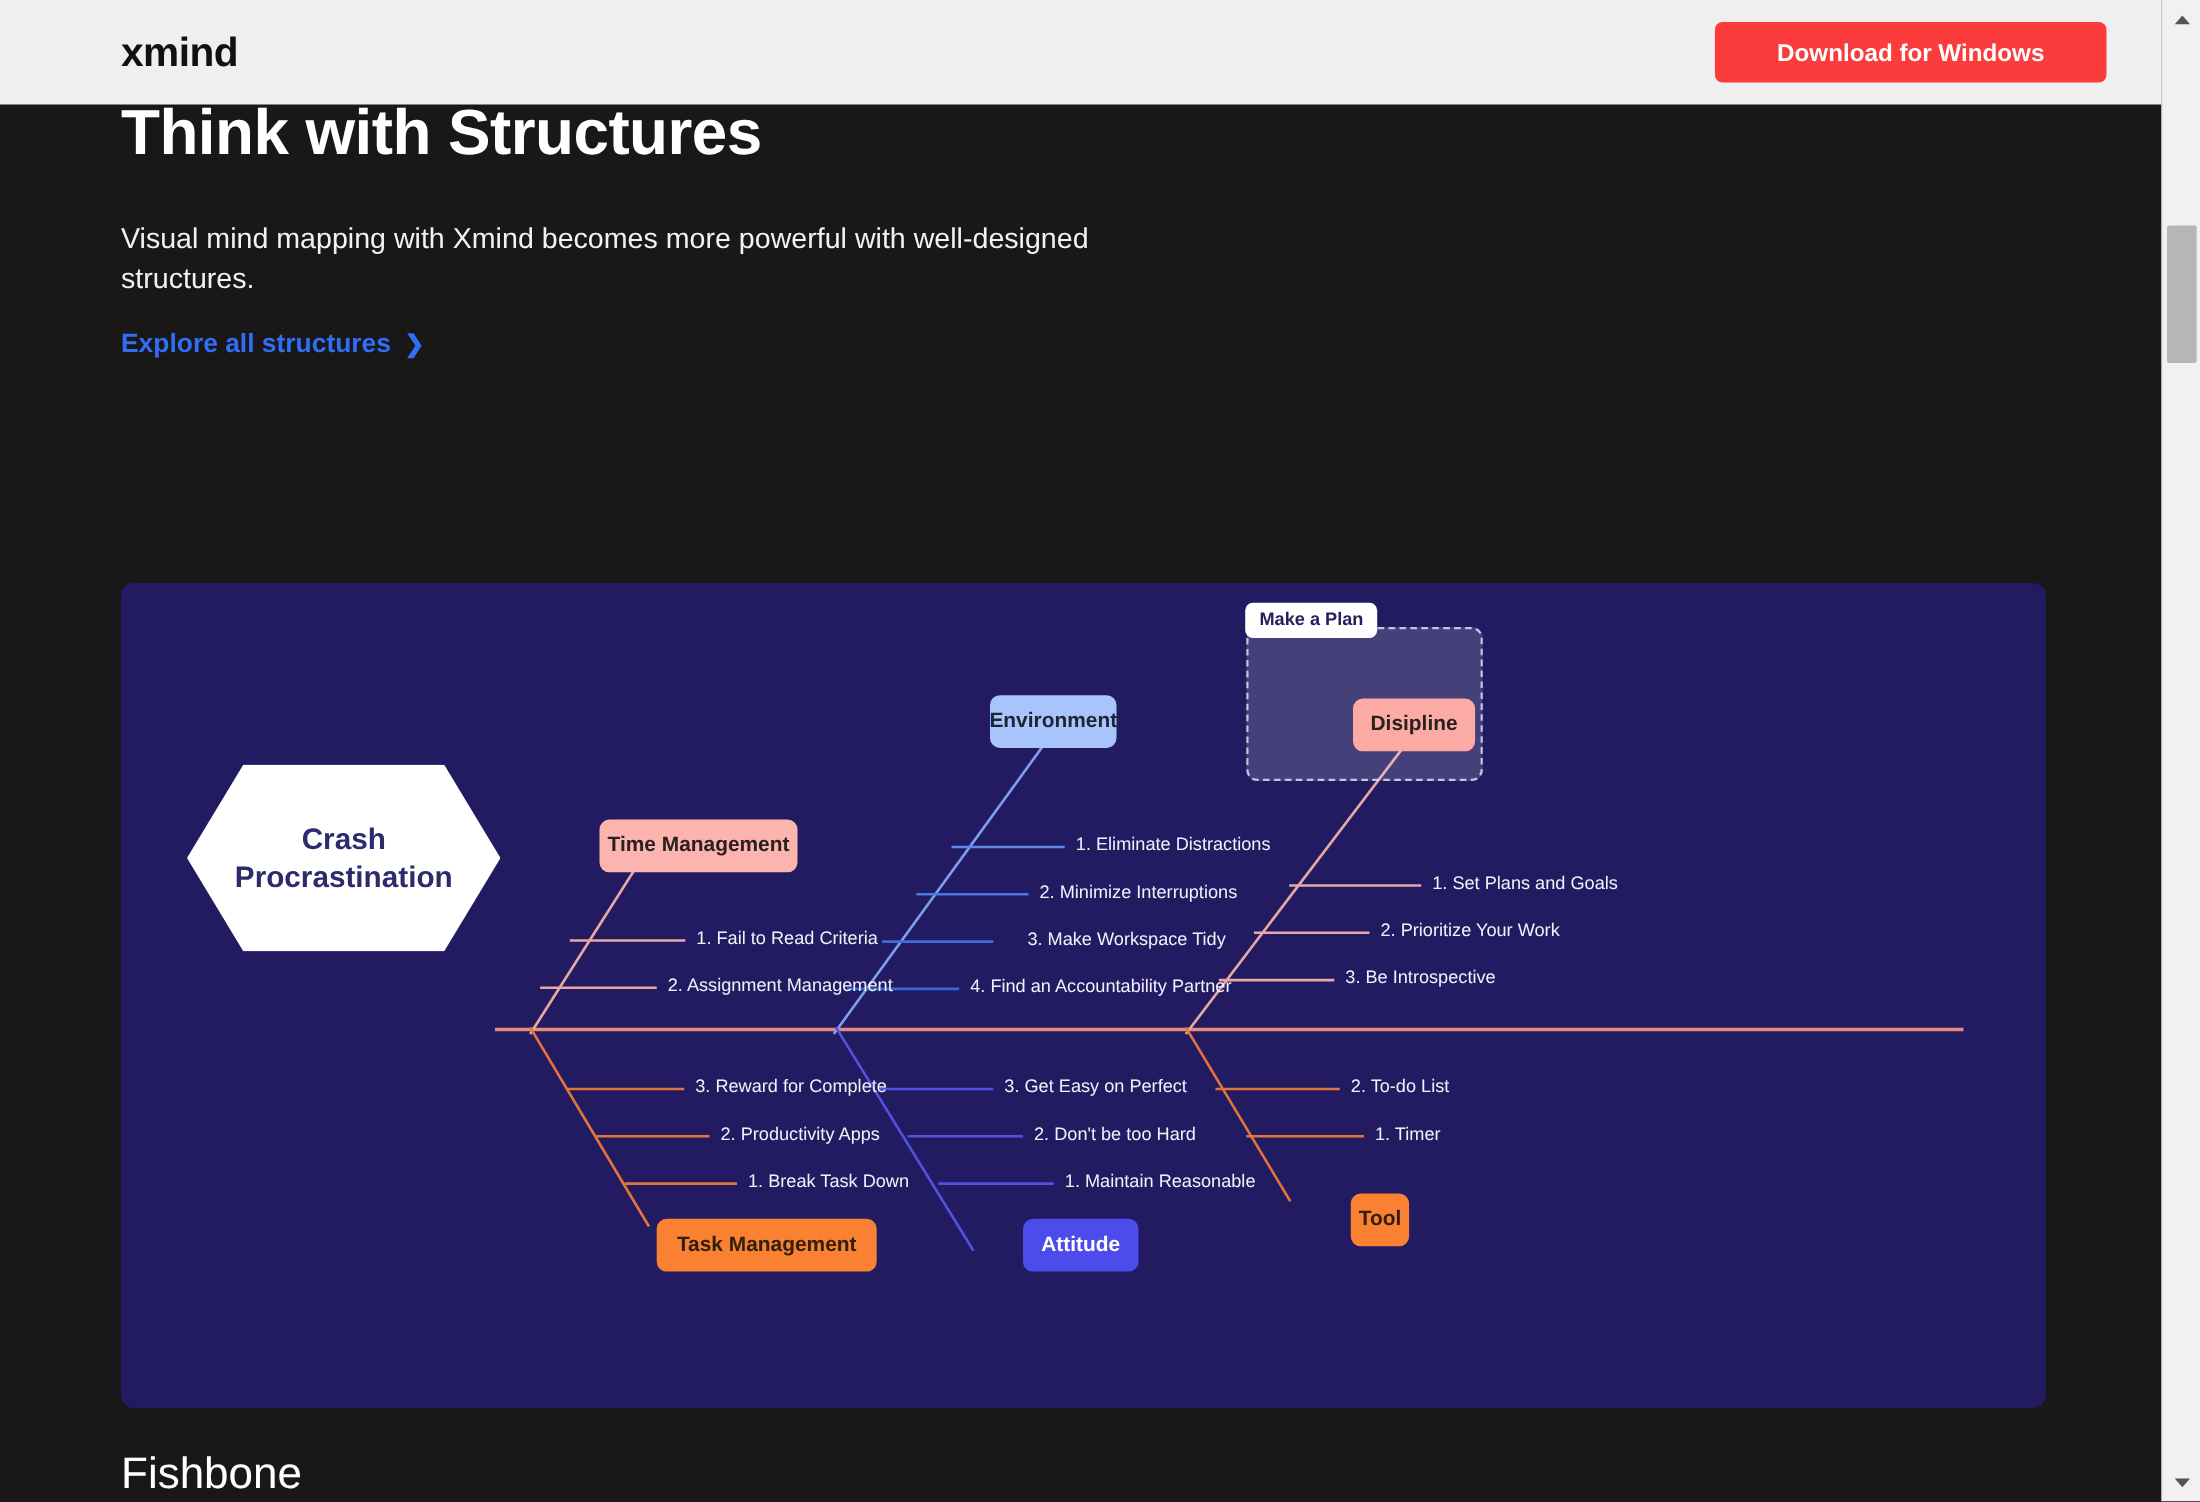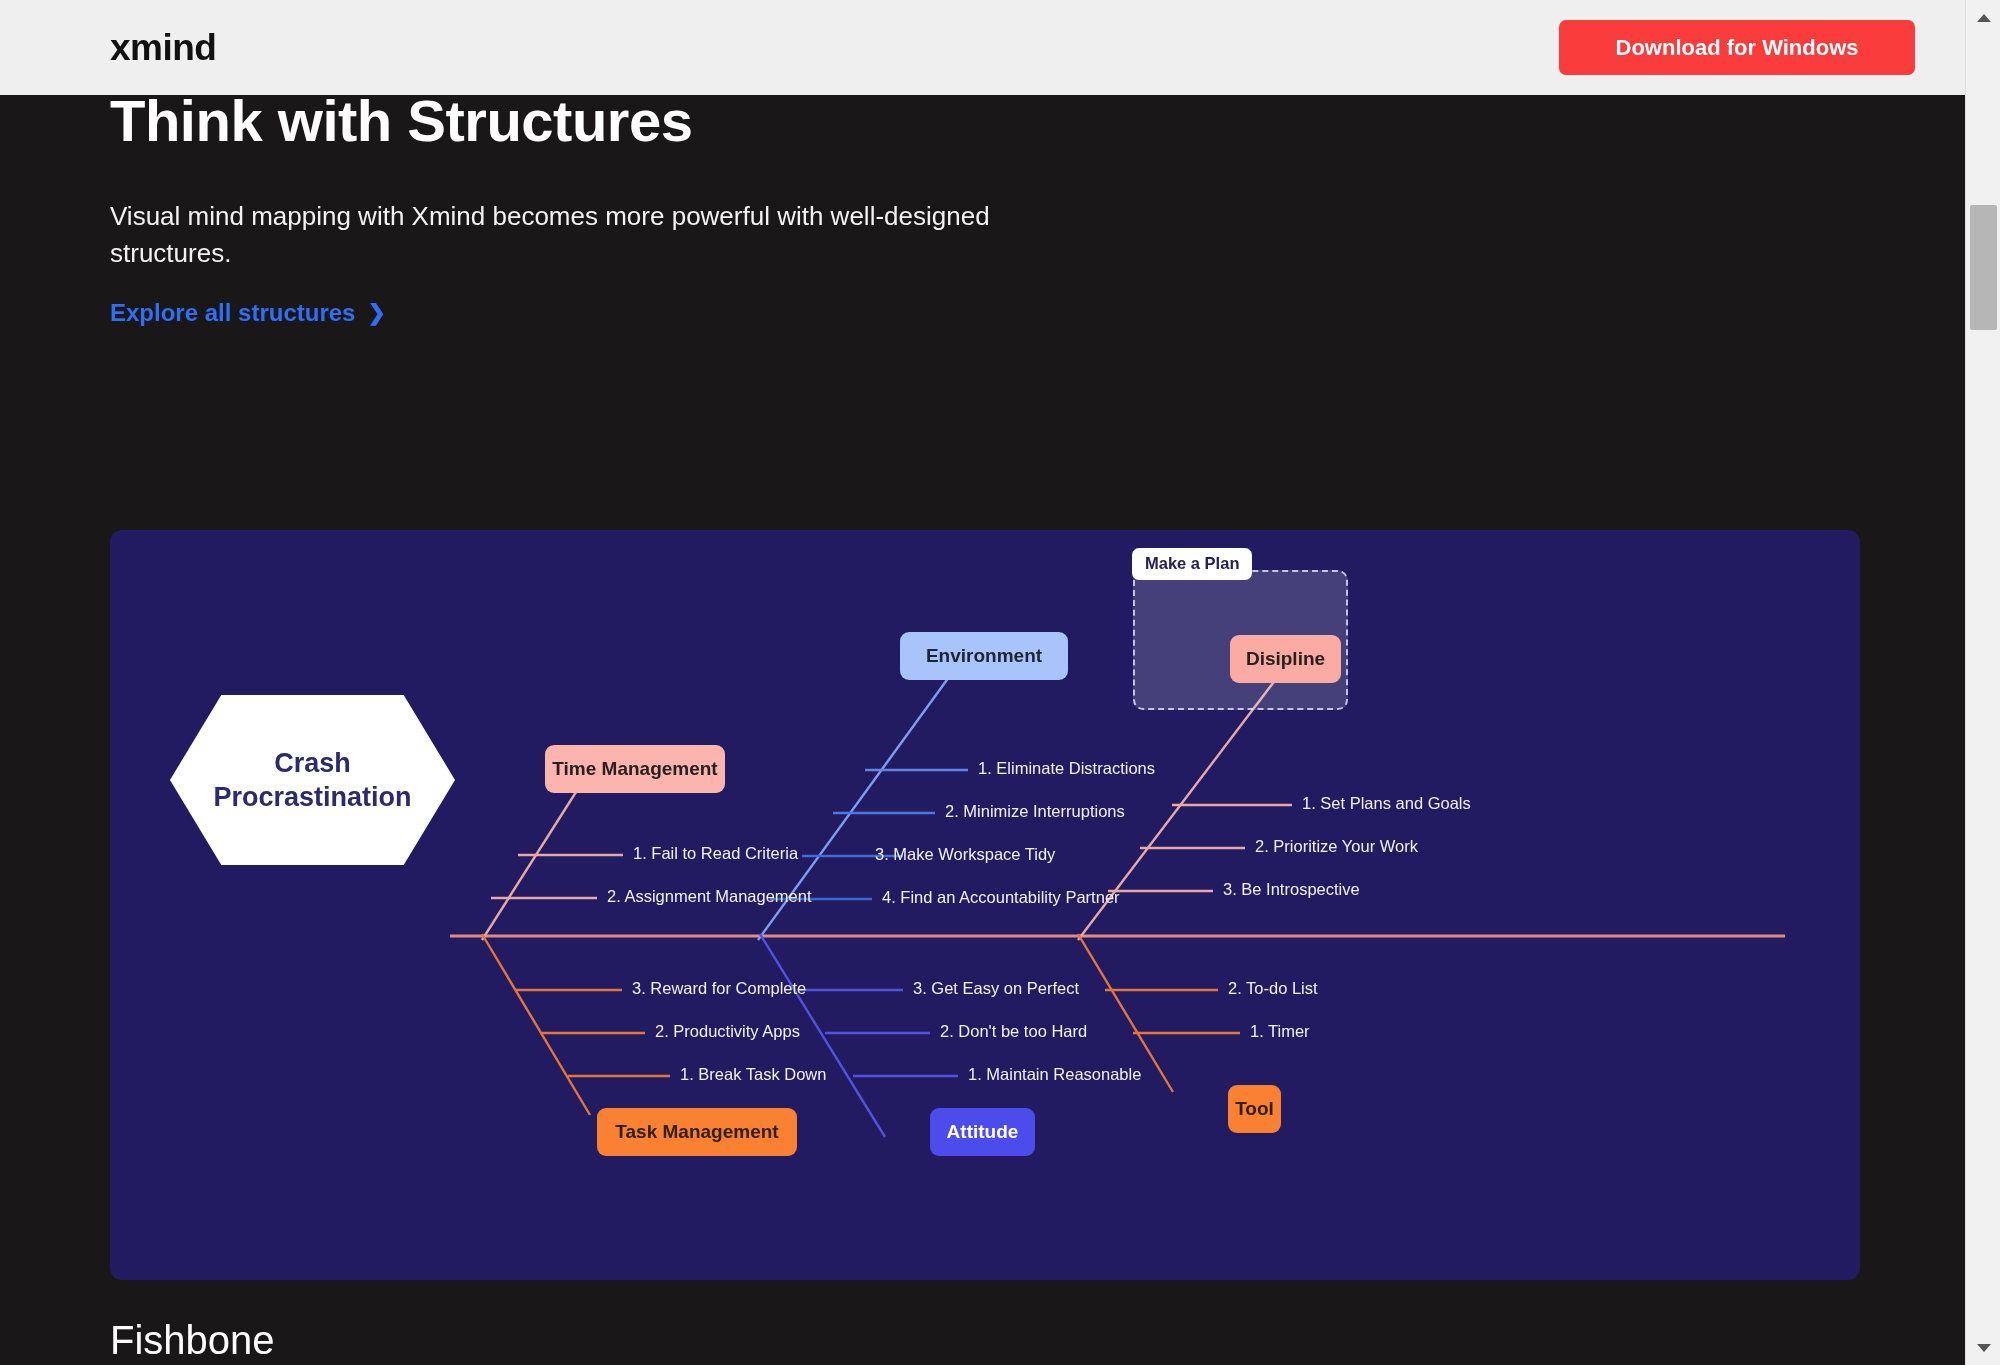--- a/index.html
+++ b/index.html
@@ -230,38 +230,38 @@
 
     <div id="sel-box"></div>
 
     <div id="center-node">
       <span>Crash</span>
       <span>Procrastination</span>
     </div>
 
     <div class="node" style="left:435px; top:215px; width:180px; height:48px; background:#fcb4af; color:#2b2020; font-size:19px;">Time Management</div>
 
-    <div class="node" style="left:790px; top:102px; width:168px; height:48px; background:#a9c4fb; color:#1d2433; font-size:19px;">Environment</div>
+    <div class="node" style="left:790px; top:102px; width:115px; height:48px; background:#a9c4fb; color:#1d2433; font-size:19px;">Environment</div>
 
     <div class="node" style="left:1120px; top:105px; width:111px; height:48px; background:#fcaba4; color:#2b2020; font-size:19px;">Disipline</div>
 
     <div class="node" style="left:487px; top:578px; width:200px; height:48px; background:#f98131; color:#31200f; font-size:19px;">Task Management</div>
 
     <div class="node" style="left:820px; top:578px; width:105px; height:48px; background:#4b4ceb; color:#ffffff; font-size:19px;">Attitude</div>
 
     <div class="node" style="left:1118px; top:555px; width:53px; height:48px; background:#f98131; color:#31200f; font-size:19px;">Tool</div>
 
     <div id="make-a-plan">Make a Plan</div>
 
     <div class="leaf" style="left:523px; top:314px;">1. Fail to Read Criteria</div>
     <div class="leaf" style="left:497px; top:357px;">2. Assignment Management</div>
 
     <div class="leaf" style="left:868px; top:229px;">1. Eliminate Distractions</div>
     <div class="leaf" style="left:835px; top:272px;">2. Minimize Interruptions</div>
-    <div class="leaf" style="left:765px; top:315px;">3. Make Workspace Tidy</div>
+    <div class="leaf" style="left:824px; top:315px;">3. Make Workspace Tidy</div>
     <div class="leaf" style="left:772px; top:358px;">4. Find an Accountability Partner</div>
 
     <div class="leaf" style="left:1192px; top:264px;">1. Set Plans and Goals</div>
     <div class="leaf" style="left:1145px; top:307px;">2. Prioritize Your Work</div>
     <div class="leaf" style="left:1113px; top:350px;">3. Be Introspective</div>
 
     <div class="leaf" style="left:522px; top:449px;">3. Reward for Complete</div>
     <div class="leaf" style="left:545px; top:492px;">2. Productivity Apps</div>
     <div class="leaf" style="left:570px; top:535px;">1. Break Task Down</div>
 

